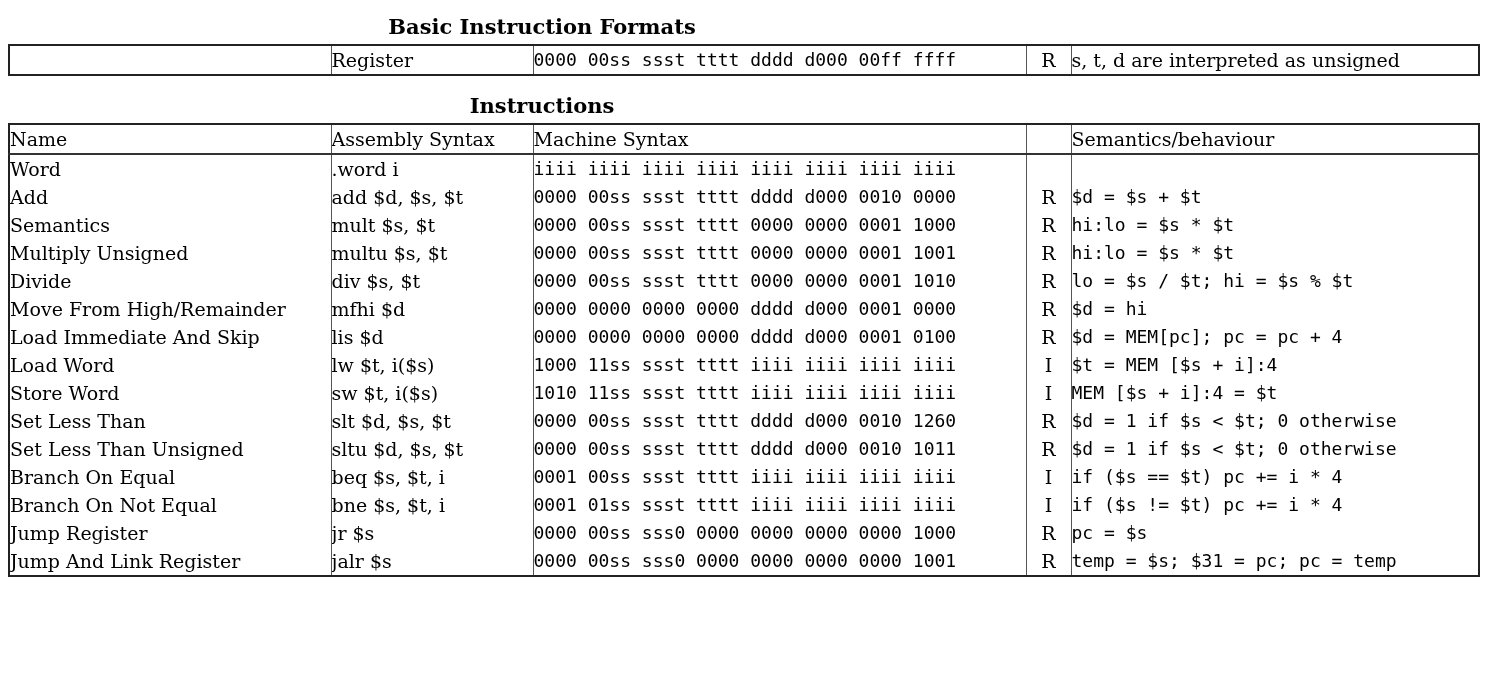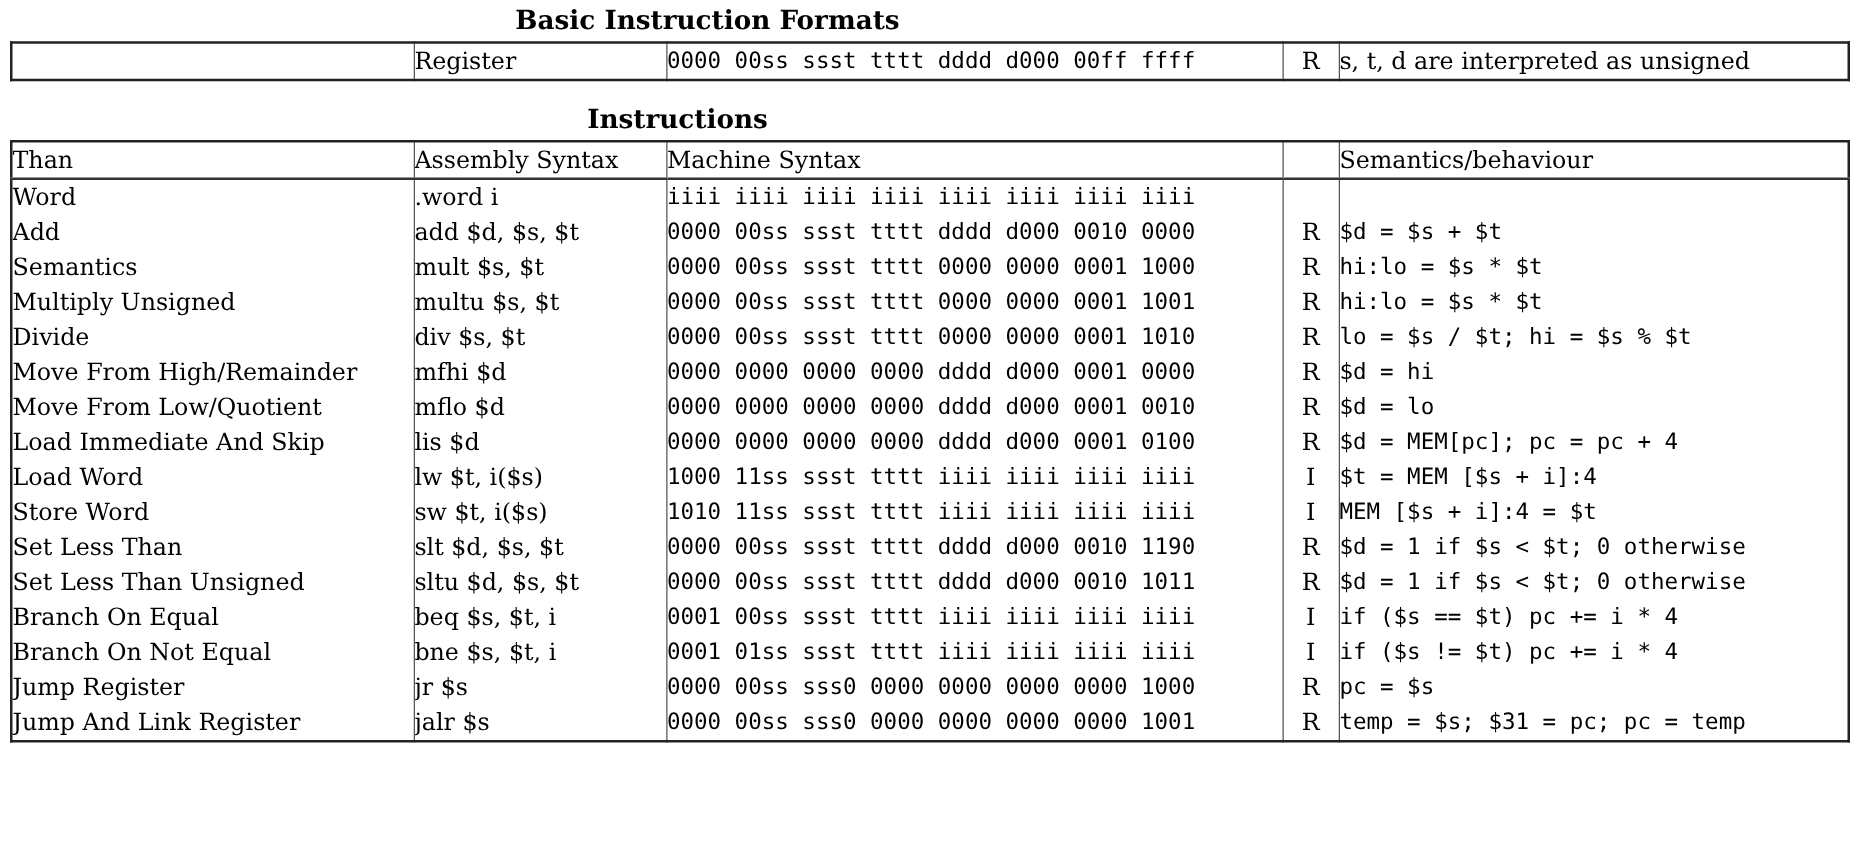--- a/index.html
+++ b/index.html
@@ -18,21 +18,21 @@
     height: 684px;
   }
   .section-title {
     width: 1084px;
     text-align: center;
     font-weight: bold;
     font-size: 21px;
     line-height: 26px;
     font-family: "DejaVu Serif", serif;
   }
-  .title-formats { padding-top: 3px; margin-left: 24px; }
+  .title-formats { padding-top: 14px; }
   .title-instructions { margin-top: 17px; }
   table.tbl {
     border-collapse: collapse;
     table-layout: fixed;
     width: 1470px;
     margin-left: 8px;
     margin-top: 4px;
     border: 2px solid #222222;
   }
   table.tbl td, table.tbl th {
@@ -98,21 +98,21 @@
   <table class="tbl instr-table">
     <colgroup>
       <col style="width:322px">
       <col style="width:202px">
       <col style="width:493px">
       <col style="width:45px">
       <col style="width:408px">
     </colgroup>
     <thead>
       <tr>
-        <th class="col-name serif">Than</th>
+        <th class="col-name serif">Name</th>
         <th class="col-asm serif">Assembly Syntax</th>
         <th class="col-machine serif">Machine Syntax</th>
         <th class="col-type serif"></th>
         <th class="col-sem serif">Semantics/behaviour</th>
       </tr>
     </thead>
     <tbody id="instr-body">
         <tr>
           <td class="col-name serif">Word</td>
           <td class="col-asm serif">.word i</td>
@@ -149,27 +149,20 @@
           <td class="col-sem mono">lo = $s / $t; hi = $s % $t</td>
         </tr>
         <tr>
           <td class="col-name serif">Move From High/Remainder</td>
           <td class="col-asm serif">mfhi $d</td>
           <td class="col-machine mono">0000 0000 0000 0000 dddd d000 0001 0000</td>
           <td class="col-type serif">R</td>
           <td class="col-sem mono">$d = hi</td>
         </tr>
         <tr>
-          <td class="col-name serif">Move From Low/Quotient</td>
-          <td class="col-asm serif">mflo $d</td>
-          <td class="col-machine mono">0000 0000 0000 0000 dddd d000 0001 0010</td>
-          <td class="col-type serif">R</td>
-          <td class="col-sem mono">$d = lo</td>
-        </tr>
-        <tr>
           <td class="col-name serif">Load Immediate And Skip</td>
           <td class="col-asm serif">lis $d</td>
           <td class="col-machine mono">0000 0000 0000 0000 dddd d000 0001 0100</td>
           <td class="col-type serif">R</td>
           <td class="col-sem mono">$d = MEM[pc]; pc = pc + 4</td>
         </tr>
         <tr>
           <td class="col-name serif">Load Word</td>
           <td class="col-asm serif">lw $t, i($s)</td>
           <td class="col-machine mono">1000 11ss ssst tttt iiii iiii iiii iiii</td>
@@ -179,21 +172,21 @@
         <tr>
           <td class="col-name serif">Store Word</td>
           <td class="col-asm serif">sw $t, i($s)</td>
           <td class="col-machine mono">1010 11ss ssst tttt iiii iiii iiii iiii</td>
           <td class="col-type serif">I</td>
           <td class="col-sem mono">MEM [$s + i]:4 = $t</td>
         </tr>
         <tr>
           <td class="col-name serif">Set Less Than</td>
           <td class="col-asm serif">slt $d, $s, $t</td>
-          <td class="col-machine mono">0000 00ss ssst tttt dddd d000 0010 1190</td>
+          <td class="col-machine mono">0000 00ss ssst tttt dddd d000 0010 1260</td>
           <td class="col-type serif">R</td>
           <td class="col-sem mono">$d = 1 if $s &lt; $t; 0 otherwise</td>
         </tr>
         <tr>
           <td class="col-name serif">Set Less Than Unsigned</td>
           <td class="col-asm serif">sltu $d, $s, $t</td>
           <td class="col-machine mono">0000 00ss ssst tttt dddd d000 0010 1011</td>
           <td class="col-type serif">R</td>
           <td class="col-sem mono">$d = 1 if $s &lt; $t; 0 otherwise</td>
         </tr>

